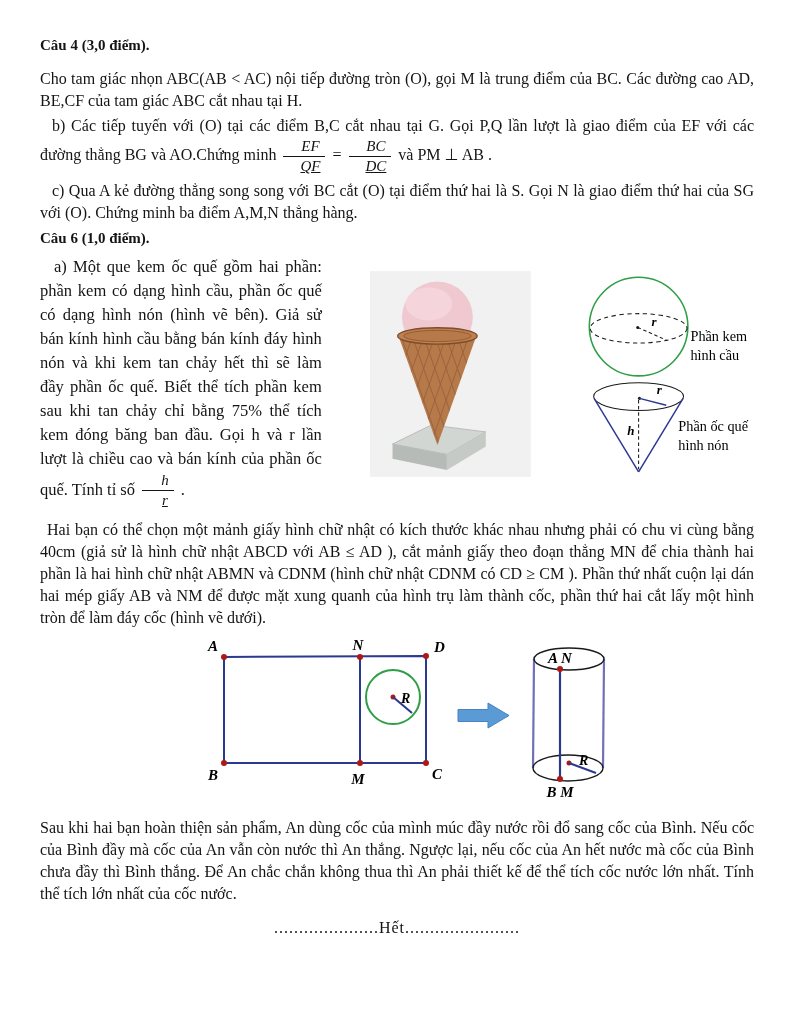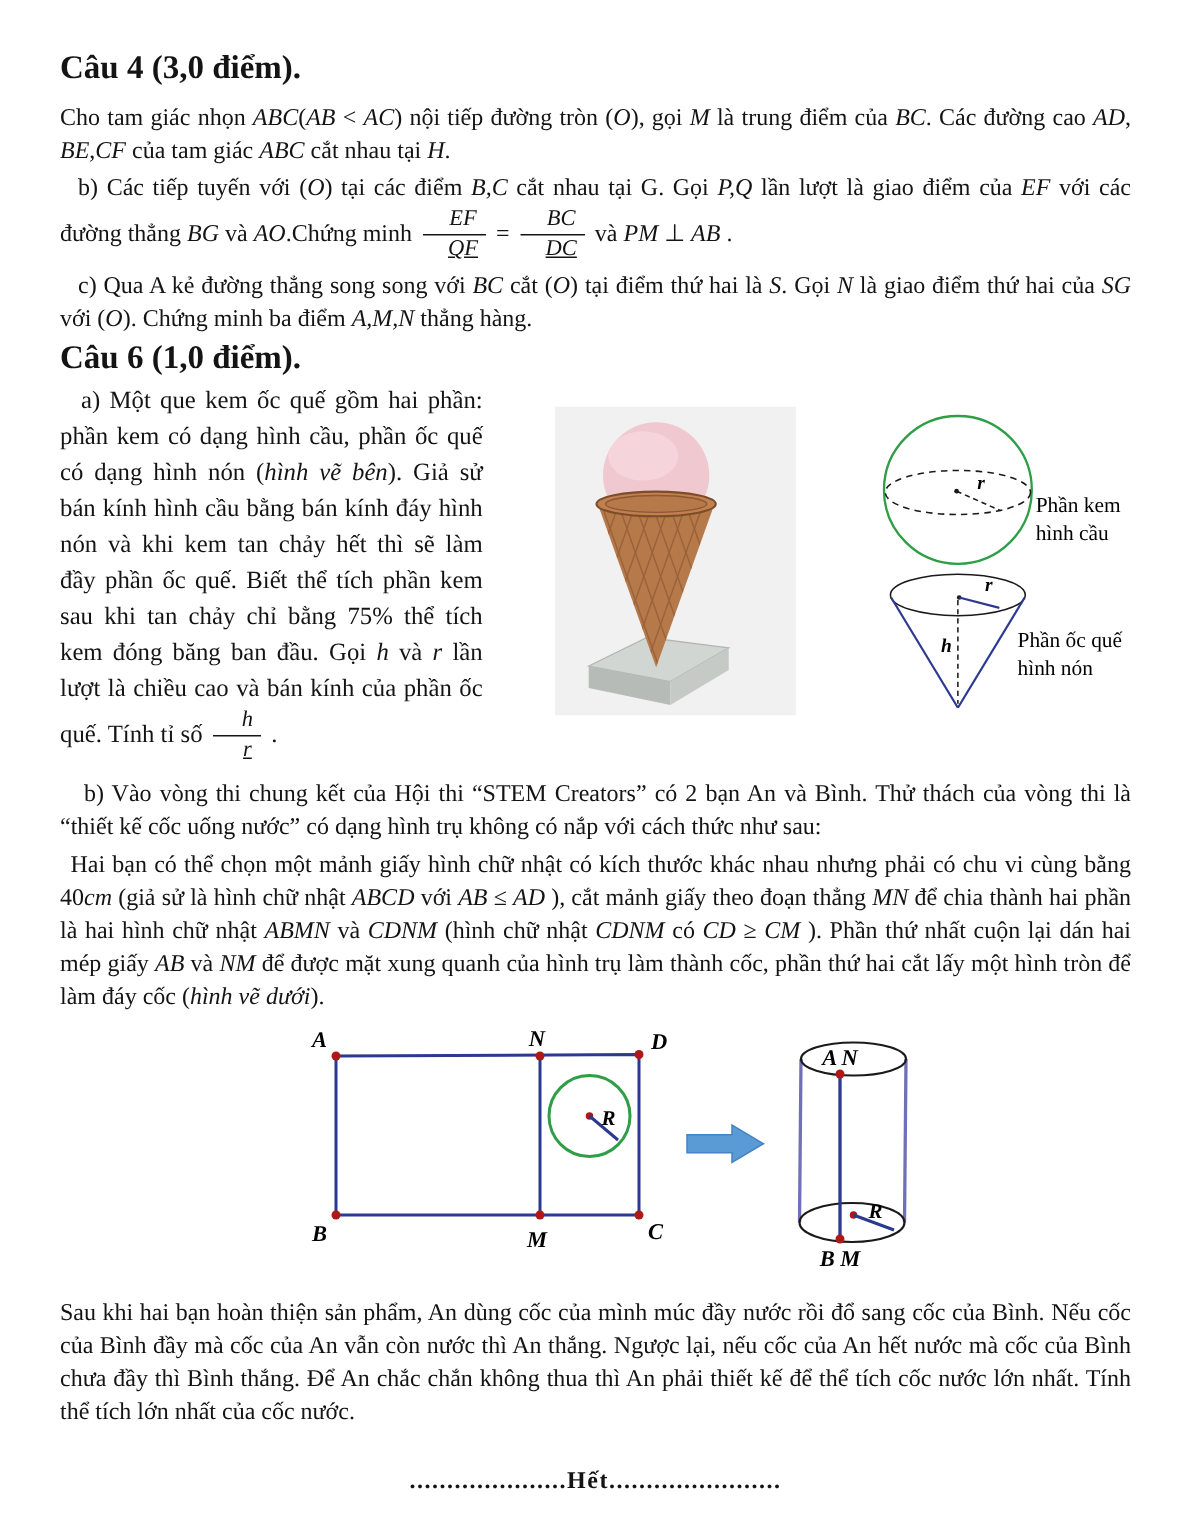--- a/index.html
+++ b/index.html
@@ -5,42 +5,42 @@
   * { box-sizing: border-box; }
   html,body { margin:0; padding:0; }
   body {
     width:792px; height:1024px;
     background:#ffffff; color:#141414;
     font-family:"Liberation Serif", serif;
     font-size:16px; line-height:22px;
     overflow:hidden;
   }
   .doc { padding:34px 38px 0 40px; }
-  h3.qh { font-size:22px; font-weight:bold; margin:0 0 12px 0; }
+  h3.qh { font-size:15px; font-weight:bold; margin:0 0 12px 0; }
   h3.qh2 { margin-bottom:6px; }
   p { margin:0 0 3px 0; text-align:justify; }
   .ind { text-indent:12px; }
   .ind16 { text-indent:16px; }
   .ind7 { text-indent:7px; }
-  .s-i { font-style:italic; }
+  .s-i { }
   .frac {
     display:inline-block; vertical-align:middle; text-align:center;
     font-style:italic; line-height:1.15; margin:1px 3px; font-size:15px;
   }
   .frac .num { display:block; padding:0 5px 1px; border-bottom:1.4px solid #141414; }
   .frac .den { display:block; padding:1px 5px 0;text-decoration:underline; }
   .row-a { display:flex; align-items:flex-start; margin:2px 0 6px 0;gap:48px; }
   .col-text { width:326px; font-size:16.5px; line-height:24px; text-align:justify; text-indent:14px; }
   .fig-ice { margin-left:0; }
   .fig-sc { margin-left:6px; }
   .fig-row { margin:8px 0 4px 142px; }
   .p-bintro { margin-top:6px; }
   .p-bdetail { margin-top:0; }
   .p-final { margin-top:0; }
-  .footer { text-align:center; font-weight:bold; margin-top:24px; letter-spacing:1px; }
+  .footer { text-align:center; font-weight:normal; margin-top:12px; letter-spacing:1px; }
   svg text { font-family:"Liberation Serif", serif; }
   .dlabel { font-style:italic; font-weight:bold; }
 </style>
 </head>
 <body>
 
 <div class="doc">
 
   <h3 class="qh">Câu 4 (3,0 điểm).</h3>
 
@@ -121,21 +121,20 @@
         <circle cx="63" cy="147" r="1.8" fill="#1a1a1a"></circle>
         <line x1="63" y1="147" x2="94" y2="155" stroke="#2b3990" stroke-width="1.7"></line>
         <text class="dlabel" x="83" y="142" font-size="15">r</text>
         <text class="dlabel" x="49" y="189" font-size="15">h</text>
       </g>
       <text x="108" y="185" font-size="16.5">Phần ốc quế</text>
       <text x="108" y="207" font-size="16.5">hình nón</text>
     </svg>
   </div>
 
-  <p class="ind16 p-bintro"><span>b) Vào vòng thi chung kết của Hội thi “STEM Creators” có 2 bạn An và Bình. Thử thách của vòng thi là “thiết kế cốc uống nước”  có dạng hình trụ không có nắp với cách thức như sau:</span></p>
   <p class="ind7 p-bdetail"><span>Hai bạn có thể chọn một mảnh giấy hình chữ nhật có kích thước khác nhau nhưng phải có chu vi cùng bằng 40</span><span class="s-i">cm</span><span> (giả sử là hình chữ nhật </span><span class="s-i">ABCD</span><span> với </span><span class="s-i">AB</span><span> ≤ </span><span class="s-i">AD</span><span> ), cắt mảnh giấy theo đoạn thẳng </span><span class="s-i">MN</span><span> để chia thành hai phần là hai hình chữ nhật </span><span class="s-i">ABMN</span><span> và </span><span class="s-i">CDNM</span><span>  (hình chữ nhật </span><span class="s-i">CDNM</span><span> có </span><span class="s-i">CD</span><span> ≥ </span><span class="s-i">CM</span><span> ). Phần thứ nhất cuộn lại dán hai mép giấy </span><span class="s-i">AB</span><span>  và </span><span class="s-i">NM</span><span>  để được mặt xung quanh của hình trụ  làm thành cốc, phần thứ hai cắt lấy một hình tròn để làm đáy cốc (</span><span class="s-i">hình vẽ dưới</span><span>).</span></p>
 
   <div class="fig-row">
     <svg width="460" height="170" viewBox="0 0 460 170">
       <g>
         <polygon points="42,20 244,19 244,126 42,126" fill="none" stroke="#2b3990" stroke-width="2"></polygon>
         <line x1="178" y1="20" x2="178" y2="126" stroke="#2b3990" stroke-width="2"></line>
         <circle cx="42" cy="20" r="3" fill="#b01818"></circle>
         <circle cx="178" cy="20" r="3" fill="#b01818"></circle>
         <circle cx="244" cy="19" r="3" fill="#b01818"></circle>

